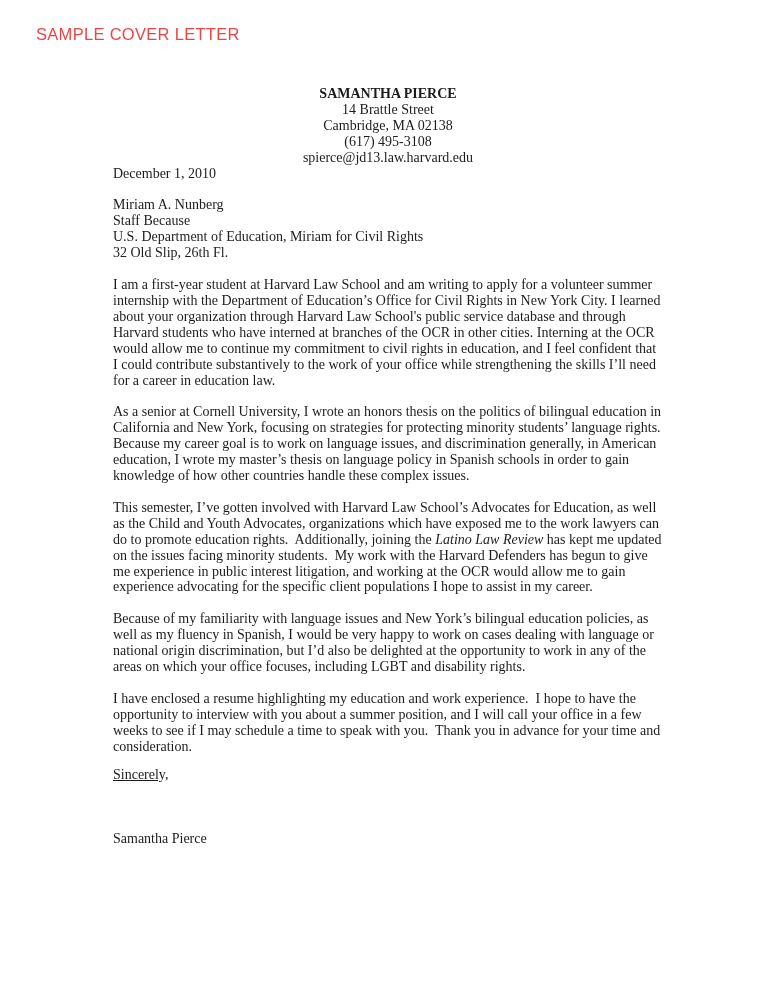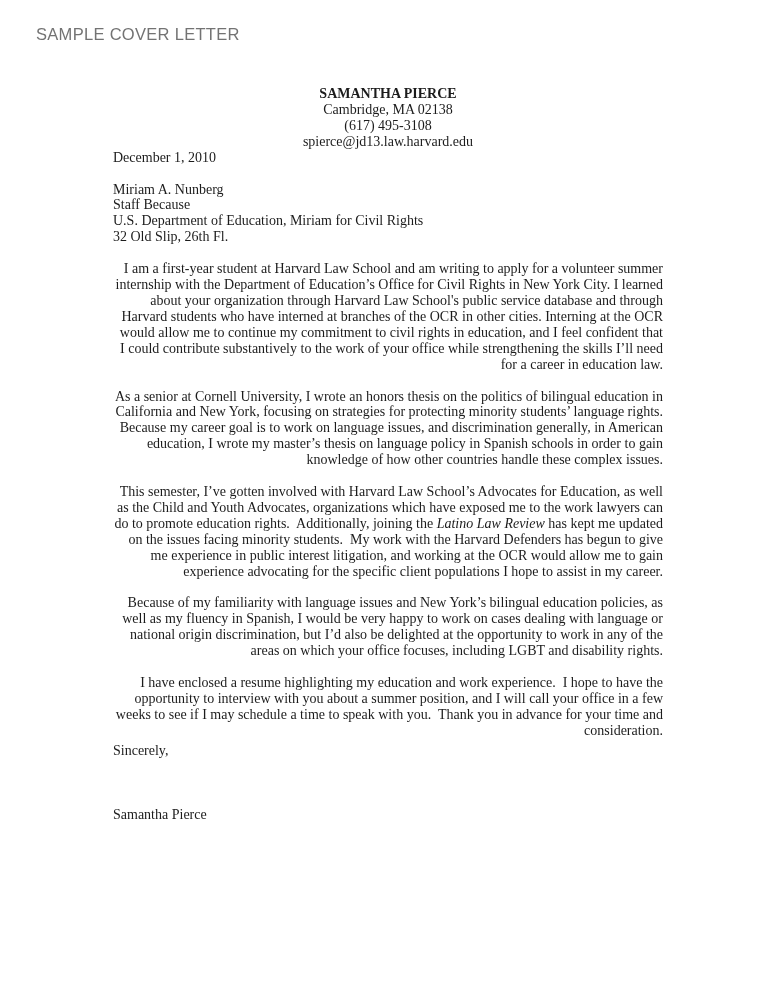--- a/index.html
+++ b/index.html
@@ -33,37 +33,38 @@
     margin-top: 86px;
     text-align: center;
   }
   .sender-name { font-weight: bold; }
   .date       { margin-top: 0; }
   .recipient  { margin-top: 16px; }
   .salutation { margin-top: 16px; }
   .letter p {
     margin: 16px 0 0 0;
     white-space: pre-wrap;
-    text-align: right;
+    text-align: left;
   }
-  .closing    { margin-top: 4px; }
+  .closing    { margin-top: 12px; text-decoration: underline; }
   .signature  { margin-top: 48px; }
   em { font-style: italic; }
 </style>
 </head>
 <body>
 
 <div class="page" style="color: rgb(28, 28, 28);">
 
-  <div class="sample-label" style="color: #737373;">SAMPLE COVER LETTER</div>
+  <div class="sample-label" style="color: #ef4444;">SAMPLE COVER LETTER</div>
 
   <div class="letter">
 
     <header class="sender">
       <div class="sender-name">SAMANTHA PIERCE</div>
+      <div>14 Brattle Street</div>
       <div>Cambridge, MA 02138</div>
       <div>(617) 495-3108</div>
       <div>spierce@jd13.law.harvard.edu</div>
     </header>
 
     <div class="date">December 1, 2010</div>
 
     <div class="recipient">
       <div>Miriam A. Nunberg</div>
       <div>Staff Because</div>

